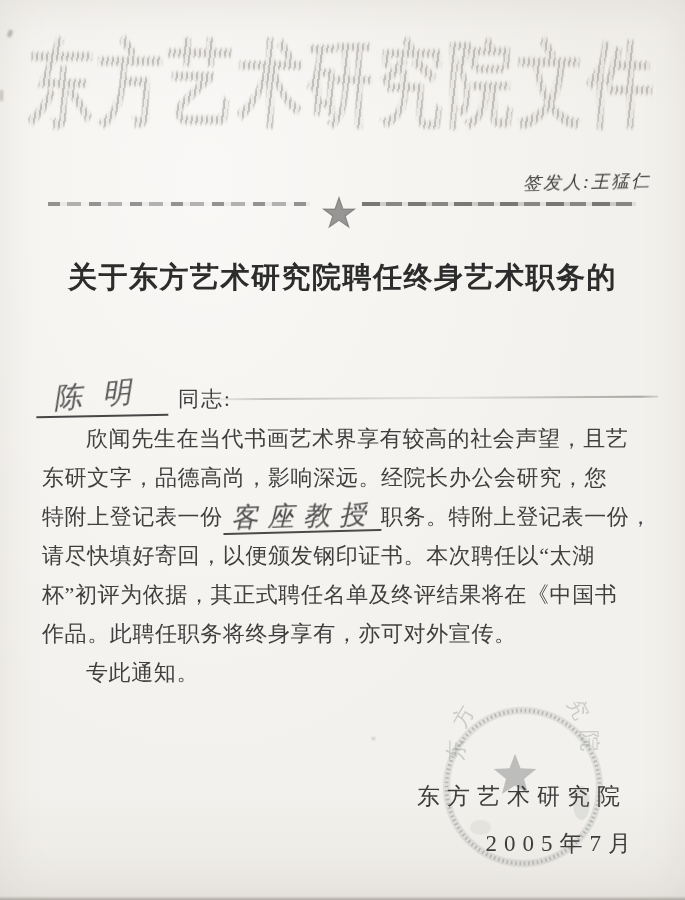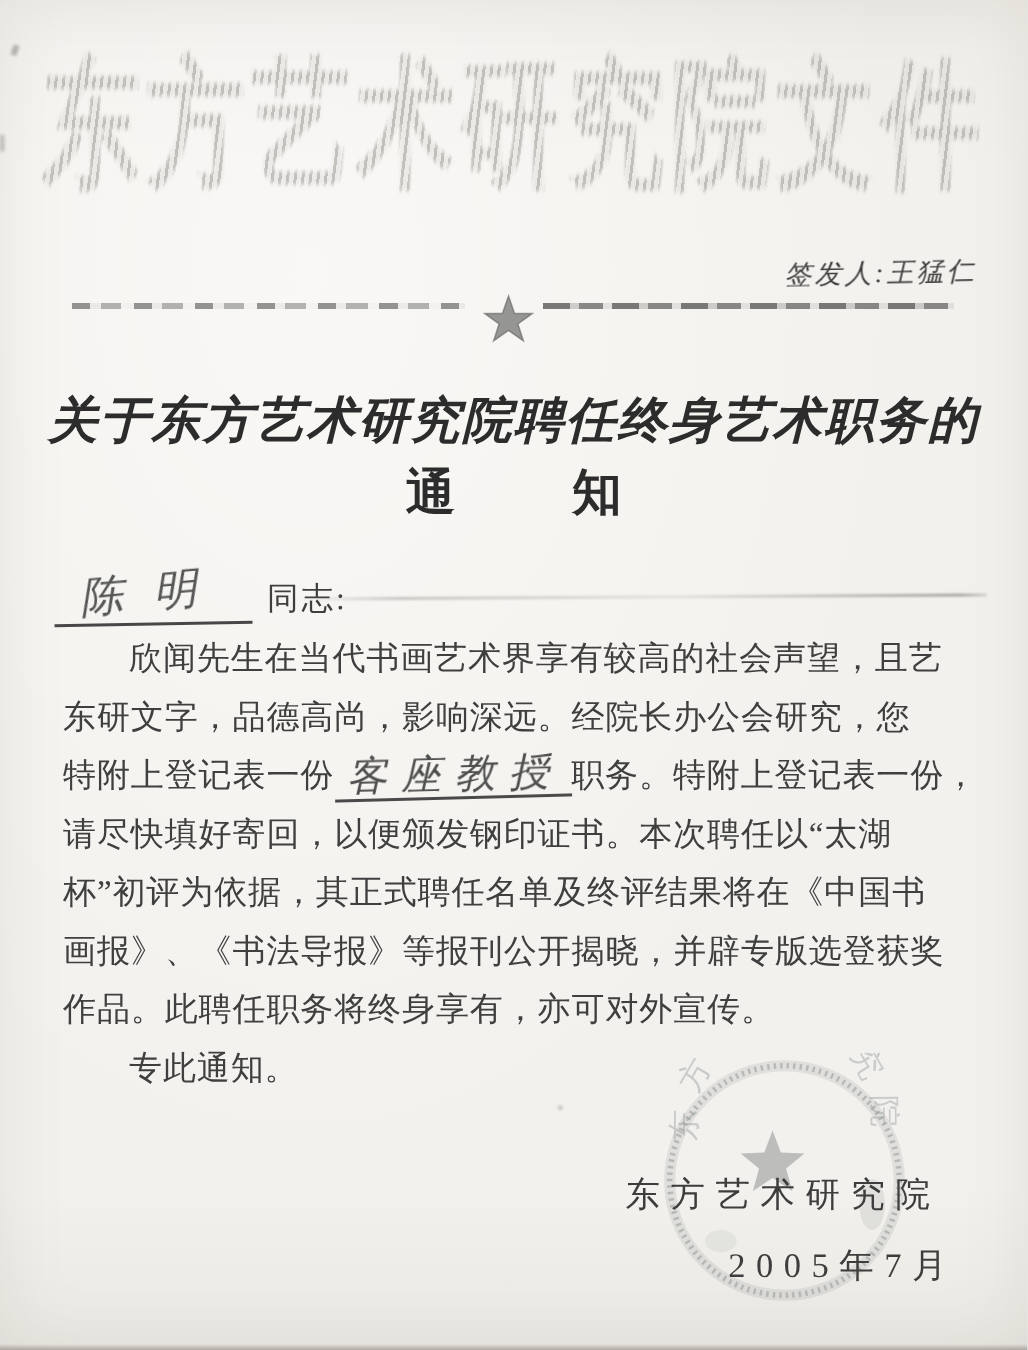--- a/index.html
+++ b/index.html
@@ -68,24 +68,23 @@
       rgba(45,45,45,.78) 0 18px, rgba(45,45,45,.25) 18px 24px,
       rgba(45,45,45,.68) 24px 40px, rgba(45,45,45,.12) 40px 46px);
   }
   .sep-star{
     position:absolute;left:322px;top:195px;width:34px;height:36px;
     filter:blur(.5px);opacity:.8;
   }
   .title1{
     position:absolute;left:0;right:0;top:258px;
     text-align:center;
-    font-size:33px;font-weight:700;letter-spacing:1.5px;
+    font-size:29px;font-weight:700;letter-spacing:1.5px;
     color:var(--title-ink);
     filter:blur(.2px);
-    font-style:italic;
   }
   .title2{
     position:absolute;left:0;right:0;top:306px;
     text-align:center;
     font-size:33px;font-weight:700;color:var(--title-ink);
     filter:blur(.2px);
   }
   .title2 .gap{display:inline-block;width:78px;}
   .salutation{position:absolute;left:36px;top:368px;height:42px;}
   .hand-name{
@@ -167,35 +166,33 @@
 
   <div class="issuer"><span>签发人:</span><span>王猛仁</span></div>
 
   <div class="sep-left"></div>
   <svg class="sep-star" viewBox="0 0 100 100" aria-hidden="true">
     <polygon points="50,4 61.8,38.2 96.6,38.2 68.4,58.8 79.2,92 50,71.4 20.8,92 31.6,58.8 3.4,38.2 38.2,38.2" fill="#4a4a4a" fill-opacity="0.7" stroke="#3c3c3c" stroke-opacity="0.6" stroke-width="3"></polygon>
   </svg>
   <div class="sep-right"></div>
 
   <h1 class="title1">关于东方艺术研究院聘任终身艺术职务的</h1>
-  <div class="title2"><span>通</span><span class="gap"></span><span>知</span></div>
 
   <div class="salutation">
     <span class="hand-name"><span class="hand-glyphs">陈明</span></span><span class="salutation-label">同志:</span>
   </div>
 
   <div class="streak"></div>
 
   <div class="body-text">
     <div class="body-line indent">欣闻先生在当代书画艺术界享有较高的社会声望，且艺</div>
     <div class="body-line">东研文字，品德高尚，影响深远。经院长办公会研究，您</div>
     <div class="body-line"><span>特附上登记表一份</span><span class="hand-inline">客座教授</span><span>职务。特附上登记表一份，</span></div>
     <div class="body-line">请尽快填好寄回，以便颁发钢印证书。本次聘任以“太湖</div>
     <div class="body-line">杯”初评为依据，其正式聘任名单及终评结果将在《中国书</div>
-    <div class="body-line">画报》、《书法导报》等报刊公开揭晓，并辟专版选登获奖</div>
     <div class="body-line">作品。此聘任职务将终身享有，亦可对外宣传。</div>
     <div class="body-line indent">专此通知。</div>
   </div>
 
   <svg class="seal" viewBox="0 0 160 160" aria-hidden="true">
     <defs>
       <path id="sealArc" d="M27.4,60.8 A56,56 0 1 1 132.6,60.8" fill="none"></path>
     </defs>
     <g filter="none">
       <circle cx="80" cy="80" r="72" fill="none" stroke="#979c9b" stroke-opacity="0.55" stroke-width="3.5" stroke-dasharray="1.5 2.6"></circle>

